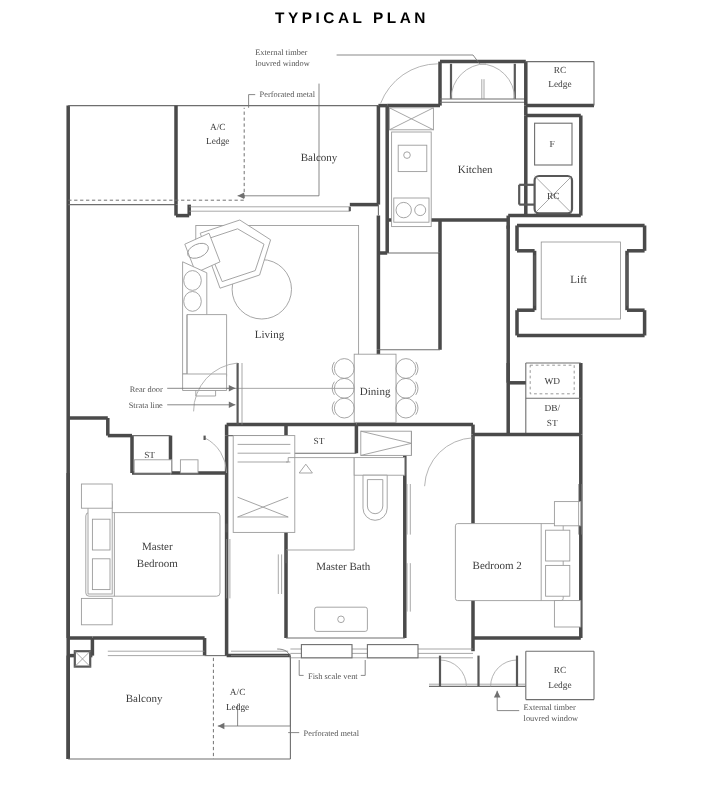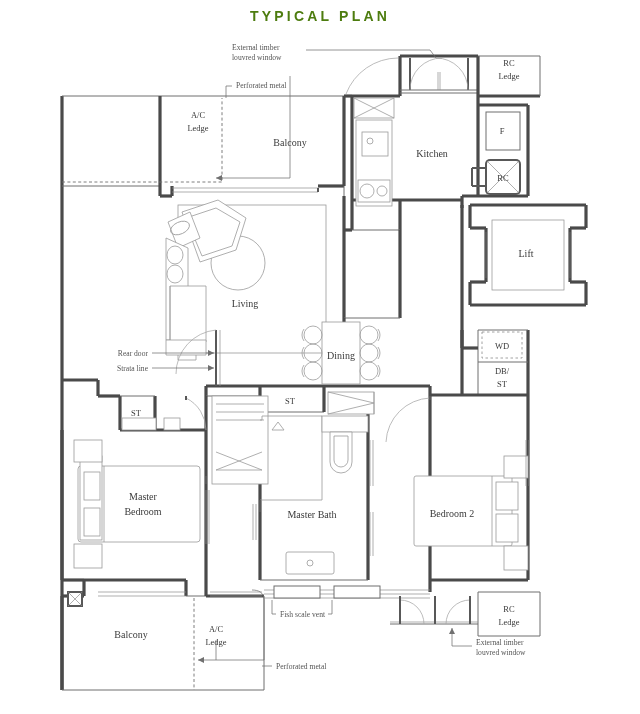--- a/index.html
+++ b/index.html
@@ -3,21 +3,21 @@
 <meta charset="utf-8">
 <style>
   html,body{margin:0;padding:0;background:#ffffff;}
   body{width:640px;height:714px;overflow:hidden;
        font-family:"Liberation Serif", serif;}
   #plan-root{position:relative;width:640px;height:714px;background:#fff;}
   #plan-title{
     position:absolute;top:8px;left:0;width:640px;text-align:center;
     font-family:"Liberation Sans", sans-serif;
     font-size:14px;font-weight:bold;letter-spacing:3.2px;
-    color:#4d7c0f;
+    color:#000000;
   }
   svg#plan-svg{position:absolute;top:0;left:0;width:640px;height:714px;display:block;}
   .wall-thick{fill:none;stroke:#4a4a4a;stroke-width:3.2;}
   .wall-med{fill:none;stroke:#585858;stroke-width:2;}
   .wall-thin{fill:none;stroke:#6e6e6e;stroke-width:1;}
   .hair{fill:none;stroke:#8e8e8e;stroke-width:0.7;}
   .furn{fill:#fff;stroke:#9a9a9a;stroke-width:0.8;}
   .furn-n{fill:none;stroke:#9a9a9a;stroke-width:0.8;}
   .fill-w{fill:#ffffff;}
   .dash{fill:none;stroke:#707070;stroke-width:0.9;stroke-dasharray:3 2.4;}

